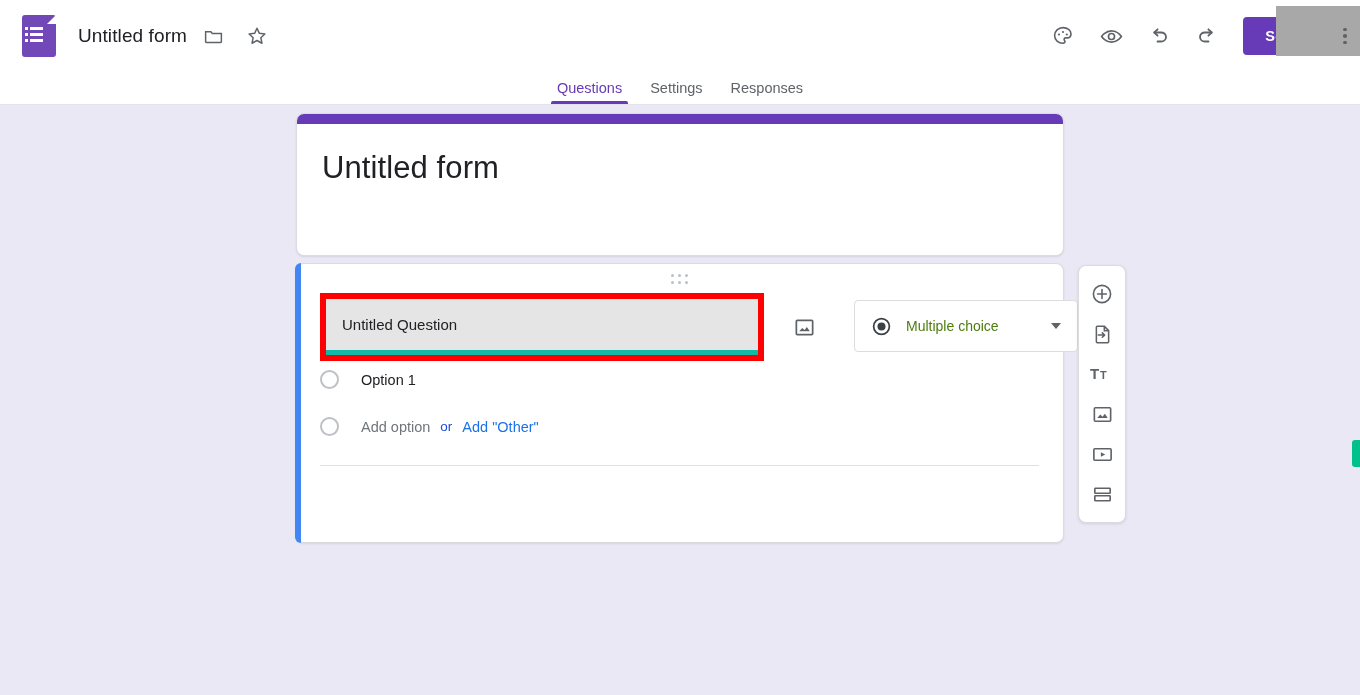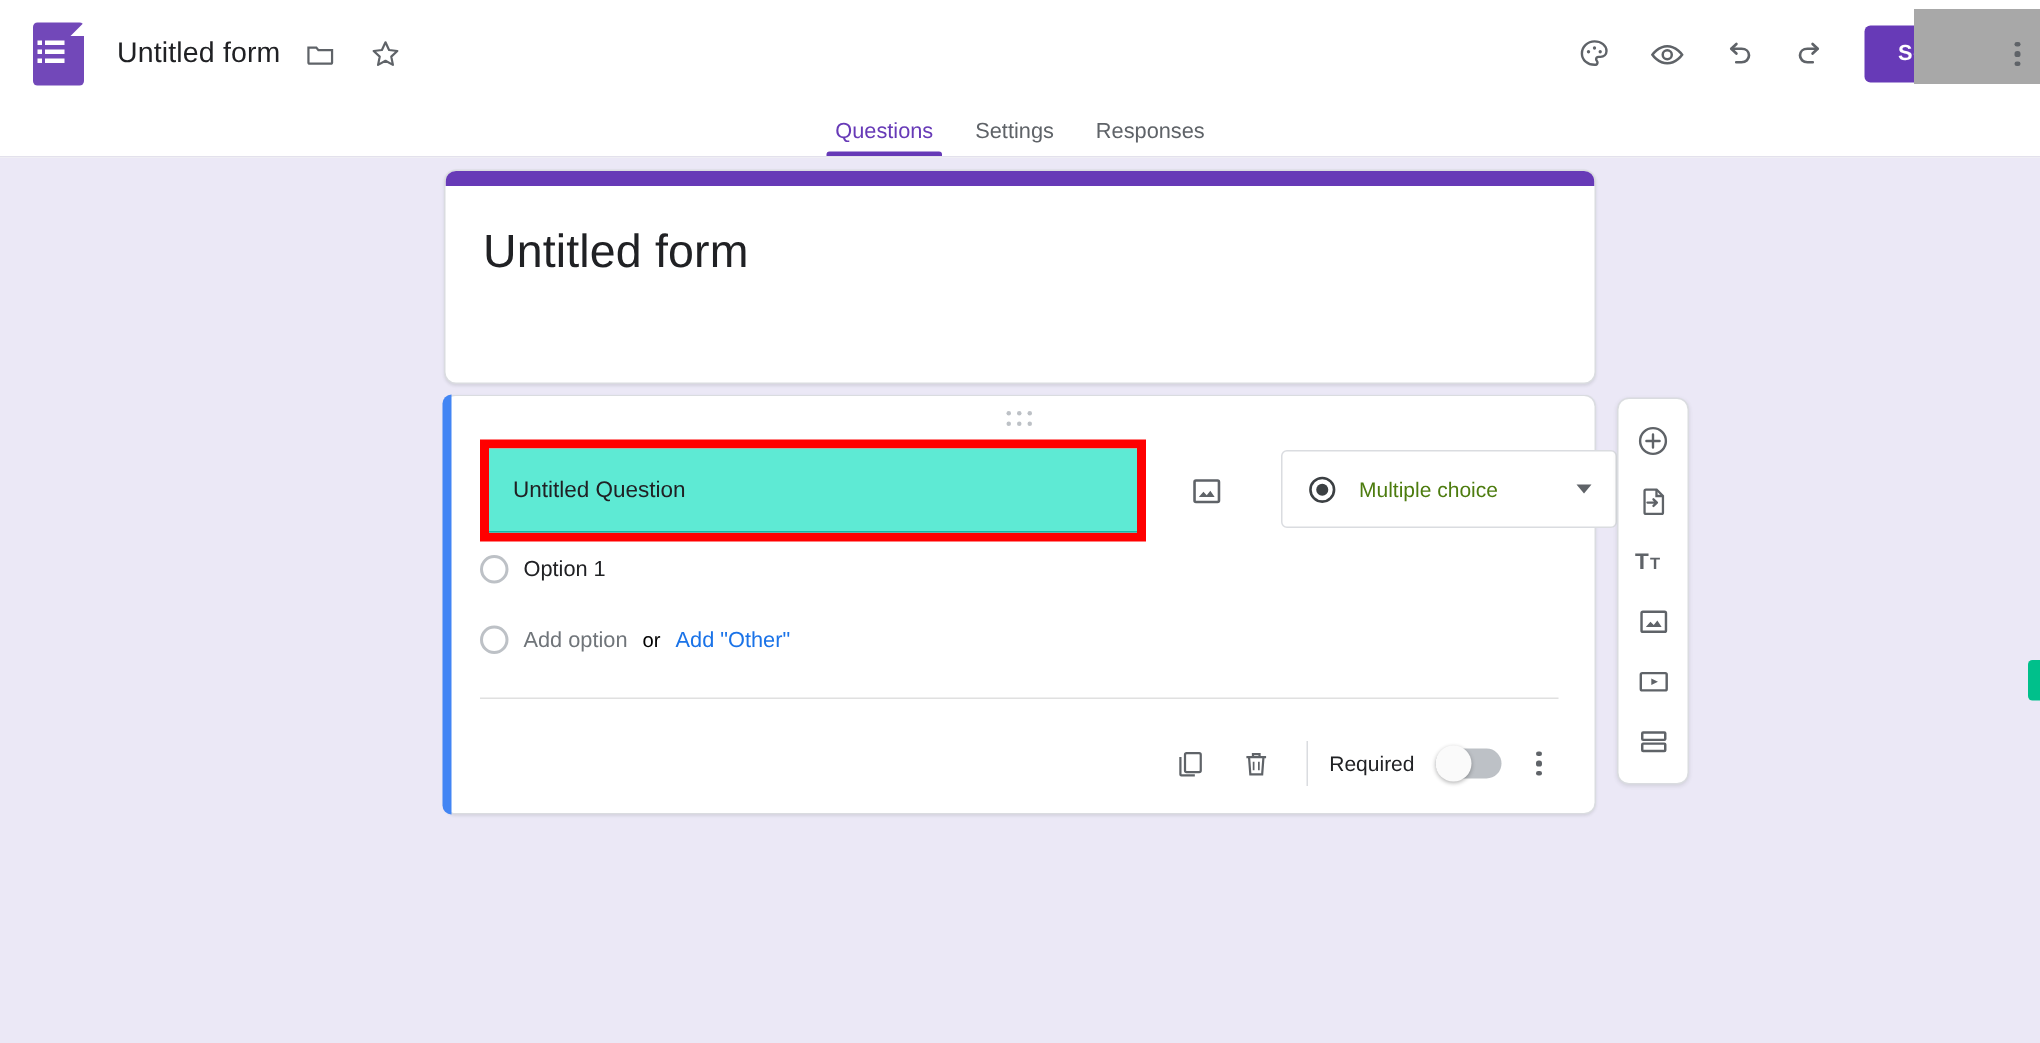--- a/index.html
+++ b/index.html
@@ -146,22 +146,22 @@
     display: flex; align-items: flex-start;
   }
   .q-title-highlight {
     border: 6px solid #ff0000;
     width: 444px; height: 68px;
     display: flex; align-items: center;
     flex: none;
   }
   .q-title-input {
     width: 100%; height: 100%;
-    background: #5eead4;
-    border: none; border-bottom: 1px solid #14b8a6;
+    background: #e5e5e5;
+    border: none; border-bottom: 5px solid #14b8a6;
     font-family: "Liberation Sans", sans-serif;
     font-size: 15px; color: #202124;
     padding: 0 16px;
     outline: none;
   }
   .q-image-btn {
     width: 40px; height: 40px; margin: 14px 0 0 20px;
     display: flex; align-items: center; justify-content: center;
     border-radius: 50%; cursor: pointer; flex: none;
   }
@@ -189,24 +189,24 @@
     position: absolute; left: 24px;
     display: flex; align-items: center;
   }
   .option-row.first { top: 106px; }
   .option-row.add { top: 153px; }
   .radio-outline {
     width: 19px; height: 19px; border-radius: 50%;
     border: 2px solid #bdc1c6; flex: none;
   }
   .option-text {
-    margin-left: 10px; font-size: 14.5px; color: #202124;
+    margin-left: 22px; font-size: 14.5px; color: #202124;
   }
   .option-text.muted { color: #70757a; }
-  .or-text { margin-left: 10px; font-size: 13.5px; color: #000000; }
+  .or-text { margin-left: 10px; font-size: 13.5px; color: #1d4ed8; }
   .add-other {
     margin-left: 10px; font-size: 14.5px; color: #1a73e8;
     cursor: pointer; font-weight: 500;
   }
 
   .card-divider {
     position: absolute; left: 24px; right: 24px; top: 201px;
     height: 1px; background: #e0e0e0;
   }
 
@@ -392,44 +392,20 @@
 
     <div class="option-row add">
       <div class="radio-outline"></div>
       <div class="option-text muted">Add option</div>
       <div class="or-text">or</div>
       <div class="add-other">Add "Other"</div>
     </div>
 
     <div class="card-divider"></div>
 
-    <div class="q-footer">
-      <div class="footer-icon">
-        <svg width="21" height="21" viewBox="0 0 24 24" fill="none" stroke="#5f6368" stroke-width="1.7">
-          <rect x="8" y="3.5" width="12" height="14.5" rx="1.2"></rect>
-          <path d="M15.5 20.5H5.2a.7.7 0 0 1-.7-.7V6.5"></path>
-        </svg>
-      </div>
-      <div class="footer-icon">
-        <svg width="21" height="21" viewBox="0 0 24 24" fill="none" stroke="#5f6368" stroke-width="1.7">
-          <path d="M4.5 6.5h15M9.5 6.5V4.2h5v2.3M6.5 6.5l1 13.3h9l1-13.3"></path>
-          <path d="M10 10v6.5M14 10v6.5" stroke-width="1.3"></path>
-        </svg>
-      </div>
-      <div class="v-divider"></div>
-      <div class="required-label">Required</div>
-      <div class="toggle">
-        <div class="knob"></div>
-      </div>
-      <div class="footer-more">
-        <i></i>
-          <i></i>
-          <i></i>
-      </div>
-    </div>
   </div>
 
   <div class="side-toolbar">
 
     <div class="side-btn">
       <svg width="24" height="24" viewBox="0 0 24 24" fill="none" stroke="#5f6368" stroke-width="1.6">
         <circle cx="12" cy="12" r="8.6"></circle>
         <path d="M12 7.6v8.8M7.6 12h8.8" stroke-linecap="round"></path>
       </svg>
     </div>

